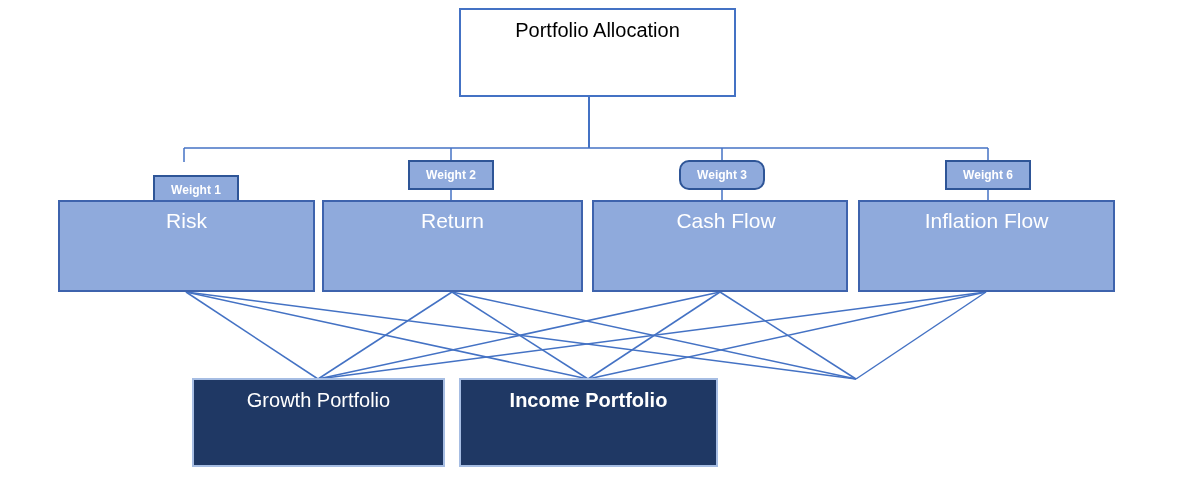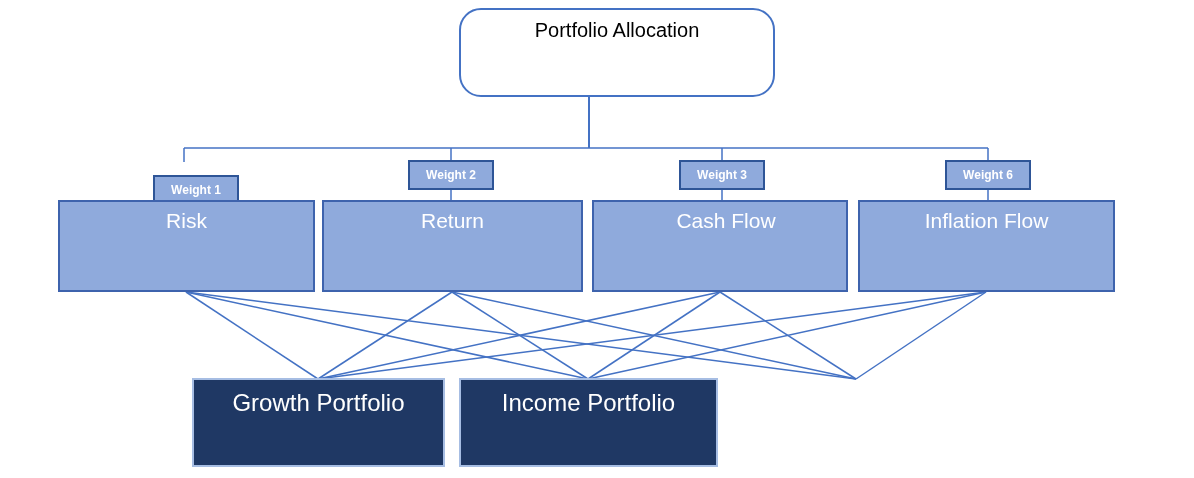--- a/index.html
+++ b/index.html
@@ -58,21 +58,21 @@
     color: var(--node-text, #ffffff);
     font-size: 21px;
     padding-top: 7px;
     top: 200px;
     height: 92px;
   }
   .portfolio-node {
     background: var(--node-dark-fill, #1F3864);
     border: 2px solid var(--node-dark-border, #A6BDE3);
     color: var(--node-text, #ffffff);
-    font-size: 24px;
+    font-size: 20px;
     padding: 7px 28px 0 28px;
     top: 378px;
     height: 89px;
     line-height: 1.35;
   }
 </style>
 </head>
 <body>
 
 <div class="canvas">
@@ -99,31 +99,31 @@
     <line class="conn" x1="452" y1="292" x2="588" y2="379"></line>
     <line class="conn" x1="452" y1="292" x2="856" y2="379"></line>
     <line class="conn" x1="720" y1="292" x2="318" y2="379"></line>
     <line class="conn" x1="720" y1="292" x2="588" y2="379"></line>
     <line class="conn" x1="720" y1="292" x2="856" y2="379"></line>
     <line class="conn" x1="986" y1="292" x2="318" y2="379"></line>
     <line class="conn" x1="986" y1="292" x2="588" y2="379"></line>
     <line class="conn" x1="986" y1="292" x2="856" y2="379"></line>
   </svg>
 
-  <div class="node root-node" style="left:459px; top:8px; width:316px; height:89px;border-radius:22px;">
+  <div class="node root-node" style="left:459px; top:8px; width:277px; height:89px;">
     <span>Portfolio Allocation</span>
   </div>
 
   <div class="node weight-chip" style="left:141px; top:175px;margin-left:12px;">
     <span>Weight 1</span>
   </div>
   <div class="node weight-chip" style="left:408px; top:160px;">
     <span>Weight 2</span>
   </div>
-  <div class="node weight-chip" style="left:679px; top:160px;">
+  <div class="node weight-chip" style="left:679px; top:160px;border-radius:10px;">
     <span>Weight 3</span>
   </div>
   <div class="node weight-chip" style="left:945px; top:160px;">
     <span>Weight 6</span>
   </div>
 
   <div class="node criteria-node" style="left:322px; width:261px;">
     <span>Return</span>
   </div>
   <div class="node criteria-node" style="left:58px; width:257px;">
@@ -132,17 +132,17 @@
   <div class="node criteria-node" style="left:592px; width:256px;padding-left:12px;">
     <span>Cash Flow</span>
   </div>
   <div class="node criteria-node" style="left:858px; width:257px;">
     <span>Inflation Flow</span>
   </div>
 
   <div class="node portfolio-node" style="left:192px; width:253px;">
     <span>Growth Portfolio</span>
   </div>
-  <div class="node portfolio-node" style="left:459px; width:259px;">
+  <div class="node portfolio-node" style="left:459px; width:259px;font-weight:bold;">
     <span>Income Portfolio</span>
   </div>
 
 </div>
 
 </body></html>

